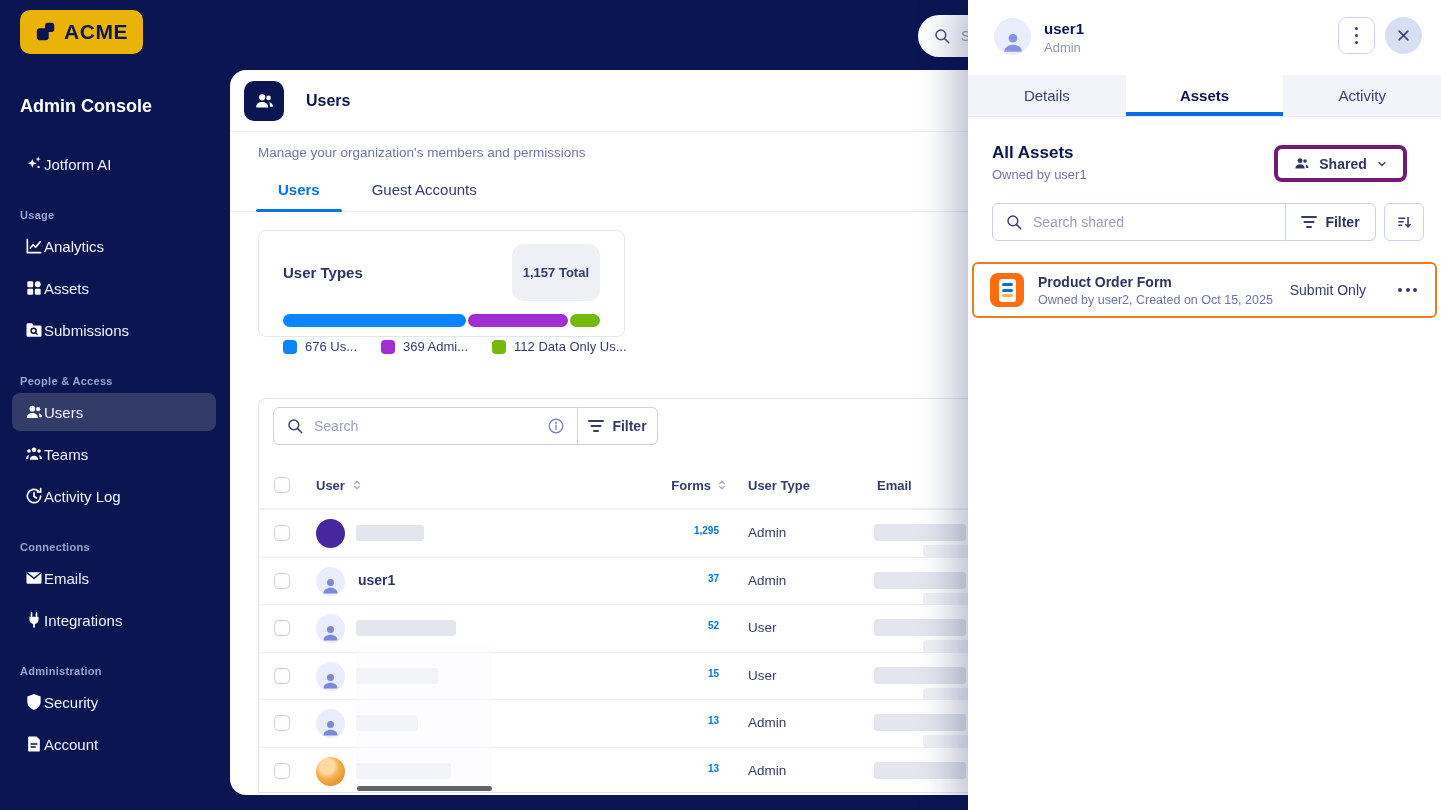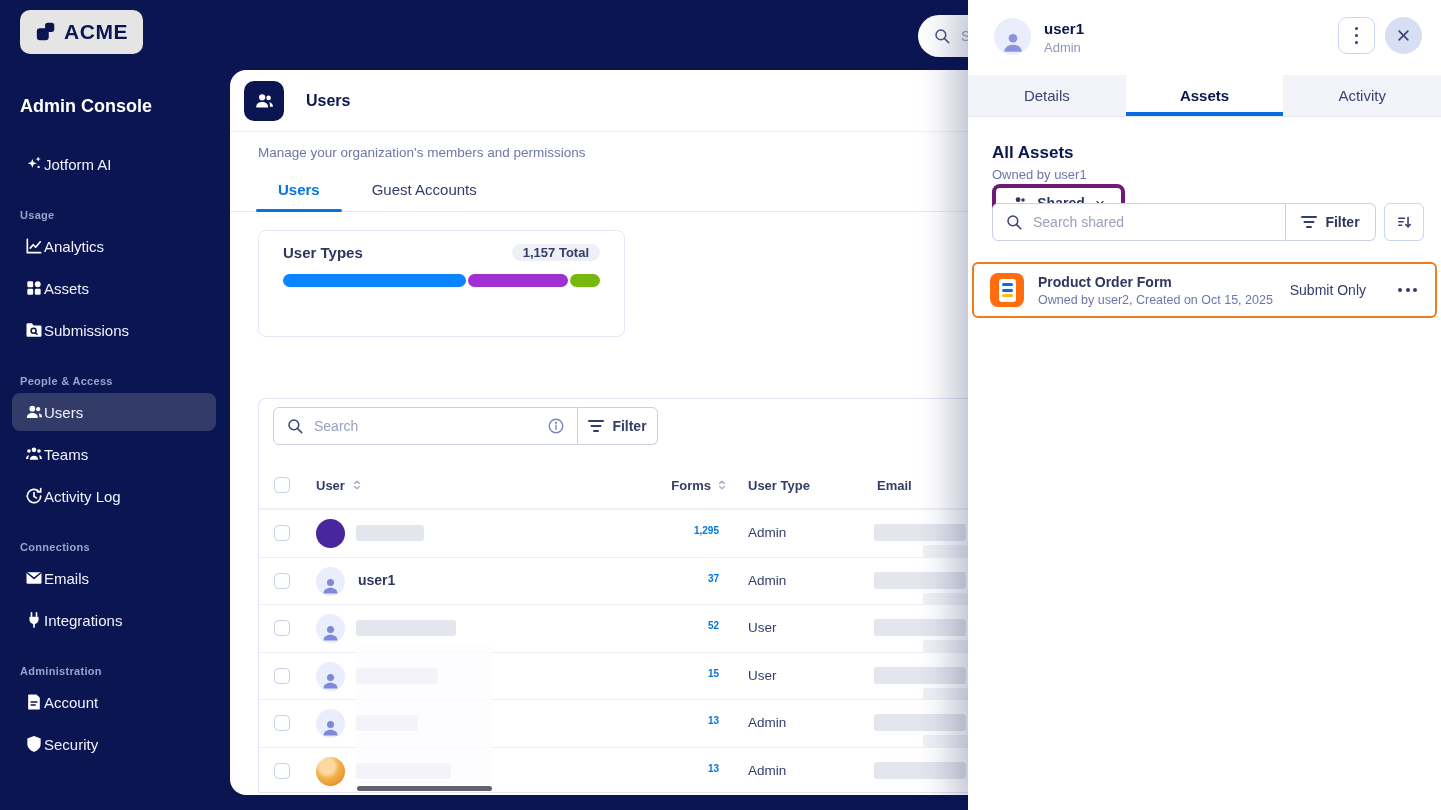--- a/index.html
+++ b/index.html
@@ -2,21 +2,21 @@
 <html><head>
 <meta charset="utf-8">
 <style>
   * { margin:0; padding:0; box-sizing:border-box; font-family:"Liberation Sans", sans-serif; }
   html,body { width:1441px; height:810px; }
   body { position:relative; background:#0a1551; overflow:hidden; }
   svg { display:block; }
 
   
   .sidebar { position:absolute; left:0; top:0; width:228px; height:810px; background:#0a1551; z-index:5; color:#eef0fb; }
-  .logo-box { margin:10px 0 0 20px; width:123px; height:44px; background:#e5e5e5; border-radius:10px; display:flex; align-items:center; justify-content:center; gap:7px; }
+  .logo-box { margin:10px 0 0 20px; width:123px; height:44px; background:#eab308; border-radius:10px; display:flex; align-items:center; justify-content:center; gap:7px; }
   .logo-text { color:#0a1551; font-weight:800; font-size:21px; letter-spacing:.5px; }
   .console-title { margin:42px 0 0 20px; font-size:18px; font-weight:700; color:#fff; }
   .nav-item { display:flex; align-items:center; height:38px; margin:4px 12px 4px 12px; padding-left:12px; border-radius:8px; font-size:15px; color:#f0f2fc; cursor:pointer; }
   .nav-item.first { margin-top:28px; }
   .nav-item.active { background:#333b68; }
   .nav-icon { width:20px; height:20px; color:#fff; flex:0 0 20px; }
   .section-label { margin:26px 0 6px 20px; font-size:11px; font-weight:700; color:#9ba3cc; letter-spacing:.3px; }
 
   
   .top-search { position:absolute; left:918px; top:15px; width:140px; height:42px; background:#fff; border-radius:21px; display:flex; align-items:center; gap:10px; padding:0 15px; z-index:3; }
@@ -30,21 +30,21 @@
   .page-title { font-size:16px; font-weight:800; color:#0a1551; }
   .page-desc { padding:13px 0 0 28px; font-size:13.5px; color:#6f76a7; }
   .main-tabs { margin-top:21px; padding-left:26px; display:flex; gap:8px; border-bottom:1px solid #e8eaf4; }
   .m-tab { padding:0 22px 13px 22px; font-size:15px; color:#343c6a; position:relative; cursor:pointer; }
   .m-tab.active { color:#0075e3; font-weight:700; }
   .m-tab.active::after { content:""; position:absolute; left:0; right:0; bottom:-1px; height:3px; background:#0075e3; border-radius:2px; }
 
   .ut-card { margin:18px 0 0 28px; width:367px; height:107px; border:1px solid #e3e5f5; border-radius:8px; padding:13px 24px; }
   .ut-head { display:flex; align-items:center; justify-content:space-between; }
   .ut-title { font-size:15px; font-weight:700; color:#2e355e; }
-  .ut-badge { background:#eef0f6; border-radius:12px; padding:1px 11px; font-size:13px; font-weight:600; color:#343c6a; }
+  .ut-badge { background:#eef0f6; border-radius:12px; padding:21px 11px; font-size:13px; font-weight:600; color:#343c6a; }
   .ut-bar { margin-top:13px; height:13px; display:flex; gap:2px; }
   .ut-seg { border-radius:7px; height:13px; }
   .seg-blue { width:58.4%; background:#0a84ff; }
   .seg-purple { width:31.9%; background:#9f2fd1; }
   .seg-green { width:9.7%; background:#77b80c; }
   .ut-legend { margin-top:12px; display:flex; align-items:center; gap:24px; }
   .lg-item { display:flex; align-items:center; gap:8px; font-size:13px; color:#343c6a; white-space:nowrap; }
   .lg-sq { width:14px; height:14px; border-radius:4px; }
 
   .table-wrap { position:absolute; left:28px; top:328px; right:0; bottom:2px; border:1px solid #e3e5f5; border-right:none; border-radius:8px 0 0 0; }
@@ -91,21 +91,21 @@
   .kebab-btn { position:absolute; left:370px; top:17px; width:37px; height:37px; border:1px solid #c9d4f4; border-radius:9px; background:#fff; display:flex; align-items:center; justify-content:center; flex-direction:column; gap:3.5px; cursor:pointer; }
   .kdot { width:3.5px; height:3.5px; border-radius:50%; background:#343c6a; }
   .close-btn { position:absolute; left:417px; top:17px; width:37px; height:37px; border-radius:50%; background:#d9dff2; display:flex; align-items:center; justify-content:center; cursor:pointer; }
   .close-btn svg { width:15px; height:15px; color:#3b4273; }
 
   .p-tabs { position:absolute; left:0; top:75px; right:0; height:42px; display:flex; background:#f3f4fa; border-bottom:1px solid #e6e8f2; }
   .p-tab { flex:1; display:flex; align-items:center; justify-content:center; font-size:15px; color:#3b4273; position:relative; cursor:pointer;text-align:right; }
   .p-tab.active { background:#fff; color:#0a1551; font-weight:700; }
   .p-tab.active::after { content:""; position:absolute; left:0; right:0; bottom:0; height:4px; background:#0a6ce0; }
 
-  .assets-head { position:absolute; left:24px; top:143px; right:34px; display:flex; justify-content:space-between; align-items:flex-start;flex-direction:column; }
+  .assets-head { position:absolute; left:24px; top:143px; right:34px; display:flex; justify-content:space-between; align-items:flex-end; }
   .ah-title { font-size:17px; font-weight:800; color:#0a1551; }
   .ah-sub { margin-top:4px; font-size:13px; color:#6f76a7; }
   .shared-btn { width:133px; height:37px; border:4px solid #701a75; border-radius:8px; background:#fff; display:flex; align-items:center; justify-content:center; gap:9px; cursor:pointer; margin-top:2px; }
   .shared-btn .uic { width:17px; height:17px; color:#2e355e; }
   .shared-label { font-size:14px; font-weight:600; color:#2e355e; }
   .chev { width:12px; height:12px; color:#2e355e; }
 
   .p-search-row { position:absolute; left:24px; top:203px; display:flex; }
   .p-search { width:294px; height:38px; border:1px solid #c9d0e8; border-radius:6px 0 0 6px; display:flex; align-items:center; gap:10px; padding:0 12px; background:#fff; }
   .p-search input { border:none; outline:none; flex:1; font-size:14px; color:#343c6a; min-width:0; }
@@ -239,33 +239,33 @@
           <path d="M12 17v3.5"></path>
         </svg>
     </span>
     <span>Integrations</span>
   </div>
 
   <div class="section-label">Administration</div>
   <div class="nav-item">
     <span class="nav-icon">
       <svg viewBox="0 0 24 24" fill="currentColor">
+          <path d="M12 2.5l8 3v6c0 5-3.4 8.6-8 10-4.6-1.4-8-5-8-10v-6z"></path>
+        </svg>
+    </span>
+    <span>Security</span>
+  </div>
+  <div class="nav-item">
+    <span class="nav-icon">
+      <svg viewBox="0 0 24 24" fill="currentColor">
           <path d="M6 3h9l4 4v13a1 1 0 0 1-1 1H6a1 1 0 0 1-1-1V4a1 1 0 0 1 1-1z"></path>
           <path d="M8.5 12h7M8.5 15.5h5" stroke="#0a1551" stroke-width="1.7" stroke-linecap="round"></path>
         </svg>
     </span>
     <span>Account</span>
-  </div>
-  <div class="nav-item">
-    <span class="nav-icon">
-      <svg viewBox="0 0 24 24" fill="currentColor">
-          <path d="M12 2.5l8 3v6c0 5-3.4 8.6-8 10-4.6-1.4-8-5-8-10v-6z"></path>
-        </svg>
-    </span>
-    <span>Security</span>
   </div>
 </div>
 
 <div class="top-search">
   <span class="mag">
     <svg viewBox="0 0 24 24" fill="none" stroke="currentColor" stroke-width="2" stroke-linecap="round">
         <circle cx="10.5" cy="10.5" r="6.5"></circle>
         <line x1="15.5" y1="15.5" x2="21" y2="21"></line>
       </svg>
   </span>
@@ -294,20 +294,34 @@
 
   <div class="ut-card">
     <div class="ut-head">
       <span class="ut-title">User Types</span>
       <span class="ut-badge">1,157 Total</span>
     </div>
     <div class="ut-bar">
       <div class="ut-seg seg-blue"></div>
       <div class="ut-seg seg-purple"></div>
       <div class="ut-seg seg-green"></div>
+    </div>
+    <div class="ut-legend">
+      <div class="lg-item">
+        <span class="lg-sq" style="background:#0a84ff"></span>
+        <span>676 Us...</span>
+      </div>
+      <div class="lg-item">
+        <span class="lg-sq" style="background:#9f2fd1"></span>
+        <span>369 Admi...</span>
+      </div>
+      <div class="lg-item">
+        <span class="lg-sq" style="background:#77b80c"></span>
+        <span>112 Data Only Us...</span>
+      </div>
     </div>
   </div>
 
   <div class="table-wrap">
     <div class="tw-search-row">
       <div class="tw-search">
         <span class="mag" style="width:18px;height:18px;color:#3b4273">
           <svg viewBox="0 0 24 24" fill="none" stroke="currentColor" stroke-width="2" stroke-linecap="round">
               <circle cx="10.5" cy="10.5" r="6.5"></circle>
               <line x1="15.5" y1="15.5" x2="21" y2="21"></line>

